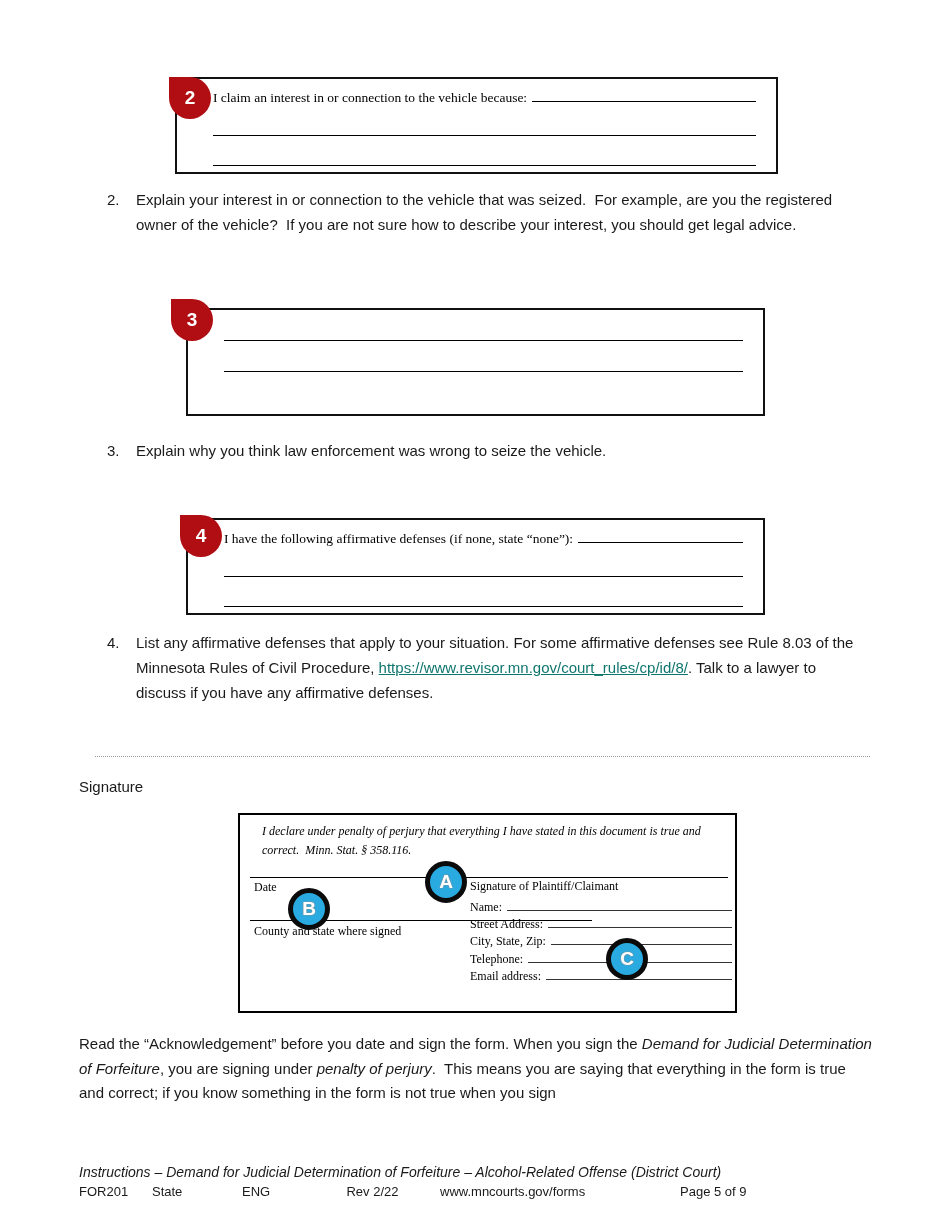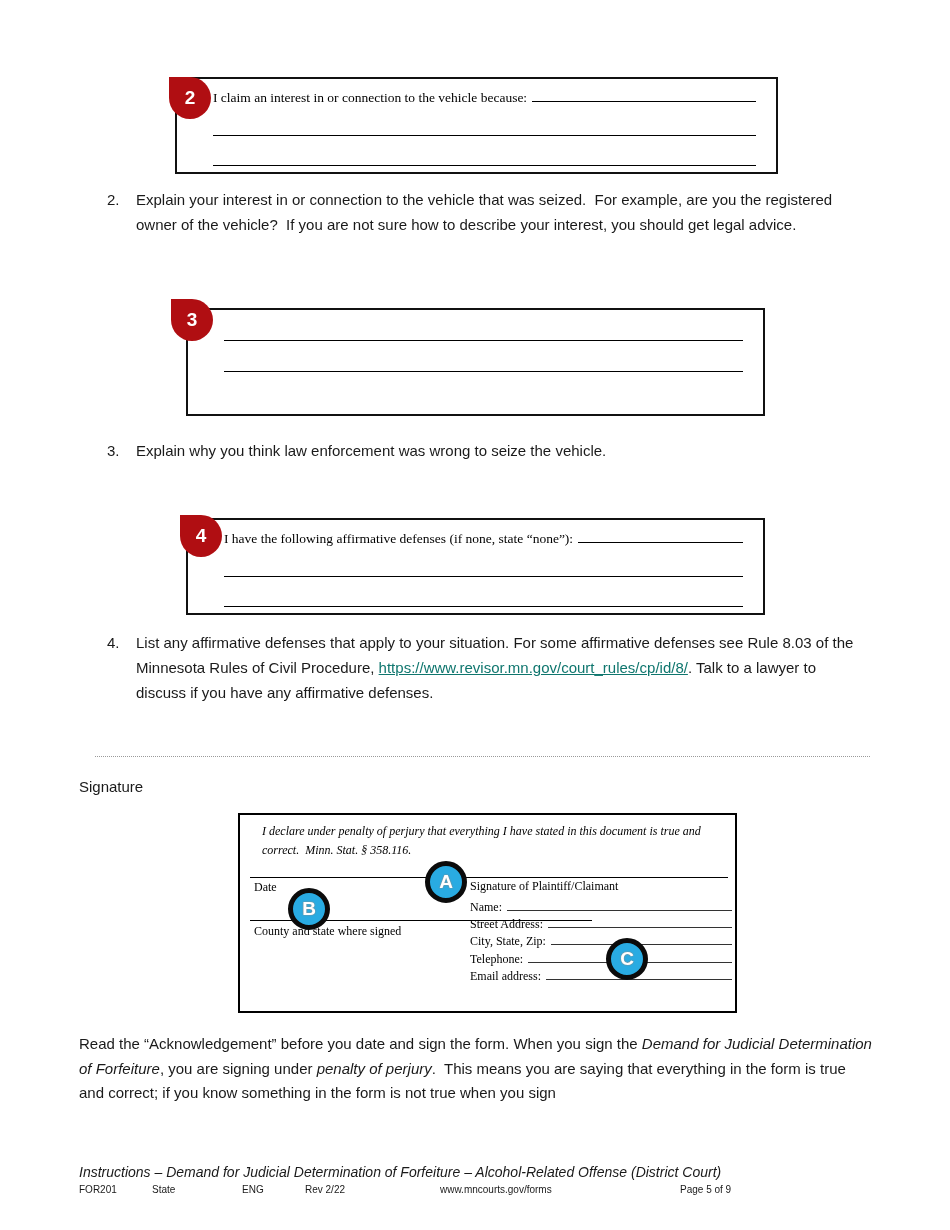--- a/index.html
+++ b/index.html
@@ -47,23 +47,23 @@
   .field-row .fill{flex:1;border-bottom:1px solid #333;margin-left:5px;margin-bottom:3px;}
   .letter-badge{
     position:absolute;width:32px;height:32px;border:5px solid #0b0b0b;border-radius:50%;
     background:#29abe2;display:flex;align-items:center;justify-content:center;
     font-family:"Liberation Sans",sans-serif;font-weight:bold;font-size:19px;color:#fff;
     text-shadow:0 0 2px #8c8c8c,0 0 1px #8c8c8c;
   }
   
   .closing{position:absolute;font-size:15px;line-height:24.6px;white-space:pre-wrap;}
   .footer-title{position:absolute;font-size:14px;font-style:italic;white-space:pre;}
-  .footer-meta{position:absolute;font-size:10px;display:flex;white-space:pre;}
+  .footer-meta{position:absolute;font-size:13px;display:flex;white-space:pre;}
   .footer-meta span{display:inline-block;}
-  .fm-0{width:73px;}.fm-1{width:90px;}.fm-2{width:63px;}.fm-3{width:135px;}.fm-4{width:240px;}
+  .fm-0{width:73px;}.fm-1{width:90px;}.fm-2{width:63px;}.fm-3{width:135px;text-align:center;}.fm-4{width:240px;}
 </style>
 </head>
 <body>
 
 <div class="page">
 
   <div class="ex-box" style="left:175px;top:77px;width:603px;height:97px;">
     <div class="callout-num" style="left:-8px;top:-2px;">
       <span>2</span>
     </div>

